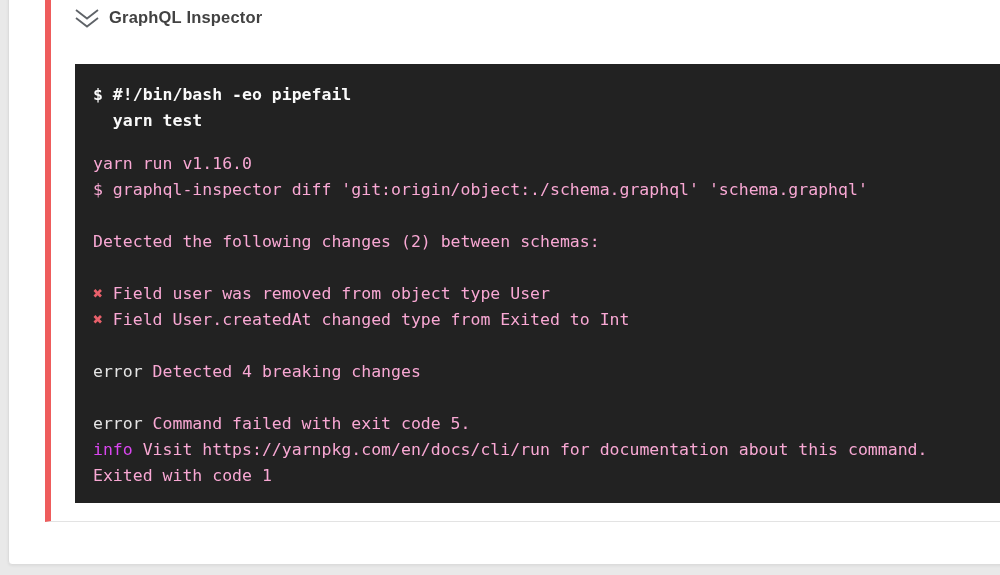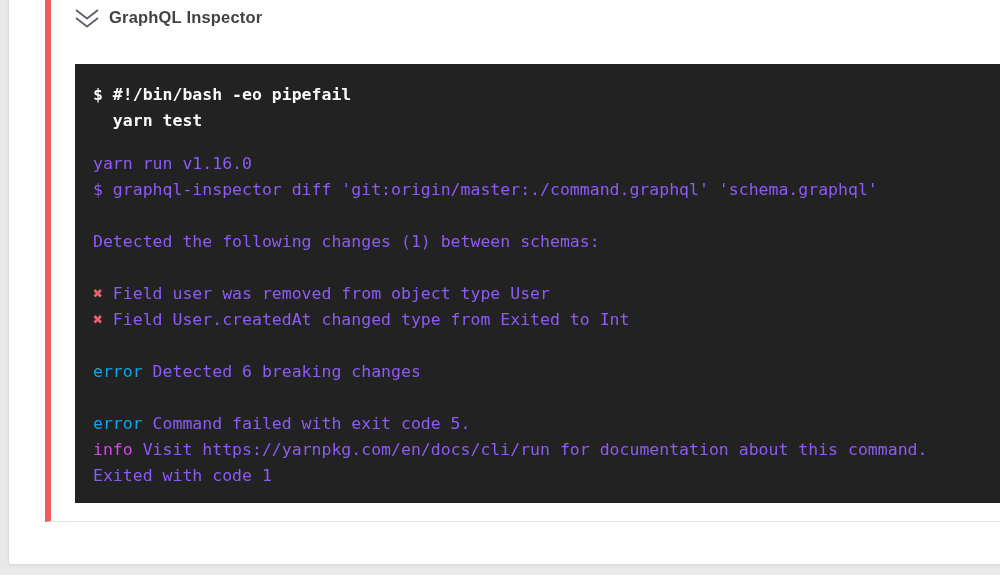--- a/index.html
+++ b/index.html
@@ -62,23 +62,23 @@
   }
   .term-line, .cmd-line {
     font-family: "DejaVu Sans Mono", "Liberation Mono", monospace;
     font-size: 16.5px;
     line-height: 26px;
     white-space: pre;
   }
   .cmd-block { margin-bottom: 17px; }
   .cmd-line { color: #fafafa; font-weight: bold; }
   .term-line { color: #e4e4e4; }
-  .seg-plain { color: #8b5cf6; }
+  .seg-plain { color: #f9a8d4; }
   .seg-cross { color: #e8606b; font-weight: bold; }
-  .seg-error { color: #0ea5e9; text-align: right; }
+  .seg-error { color: #e5e5e5; text-align: right; }
   .seg-info  { color: #d946ef; }
 </style>
 </head>
 <body>
 
 <div class="viewport">
   <div class="outer-panel">
     <div class="step-card">
 
       <div class="step-header">
@@ -89,28 +89,28 @@
         <span class="step-title">GraphQL Inspector</span>
       </div>
 
       <div class="terminal">
         <div class="cmd-block">
             <div class="cmd-line">$ #!/bin/bash -eo pipefail</div>
             <div class="cmd-line">  yarn test</div>
           </div>
         <div class="out-block">
             <div class="term-line"><span class="seg-plain">yarn run v1.16.0</span></div>
-            <div class="term-line"><span class="seg-plain">$ graphql-inspector diff 'git:origin/master:./command.graphql' 'schema.graphql'</span></div>
+            <div class="term-line"><span class="seg-plain">$ graphql-inspector diff 'git:origin/object:./schema.graphql' 'schema.graphql'</span></div>
             <div class="term-line">&nbsp;</div>
-            <div class="term-line"><span class="seg-plain">Detected the following changes (1) between schemas:</span></div>
+            <div class="term-line"><span class="seg-plain">Detected the following changes (2) between schemas:</span></div>
             <div class="term-line">&nbsp;</div>
             <div class="term-line"><span class="seg-cross">✖</span><span class="seg-plain"> Field user was removed from object type User</span></div>
             <div class="term-line"><span class="seg-cross">✖</span><span class="seg-plain"> Field User.createdAt changed type from Exited to Int</span></div>
             <div class="term-line">&nbsp;</div>
-            <div class="term-line"><span class="seg-error">error</span><span class="seg-plain"> Detected 6 breaking changes</span></div>
+            <div class="term-line"><span class="seg-error">error</span><span class="seg-plain"> Detected 4 breaking changes</span></div>
             <div class="term-line">&nbsp;</div>
             <div class="term-line"><span class="seg-error">error</span><span class="seg-plain"> Command failed with exit code 5.</span></div>
             <div class="term-line"><span class="seg-info">info</span><span class="seg-plain"> Visit https://yarnpkg.com/en/docs/cli/run for documentation about this command.</span></div>
             <div class="term-line"><span class="seg-plain">Exited with code 1</span></div>
           </div>
       </div>
 
     </div>
   </div>
 </div>

